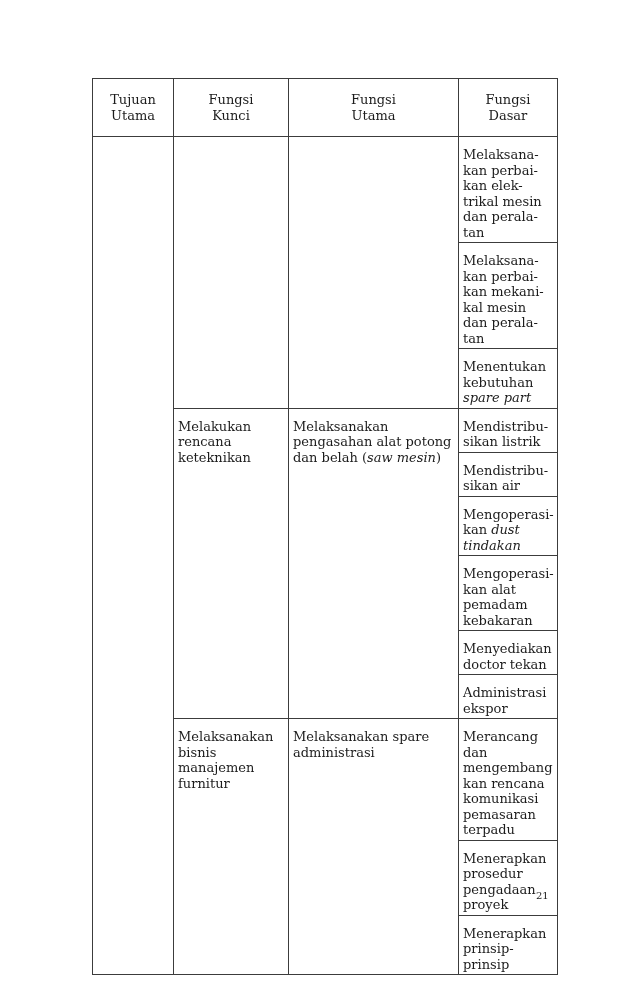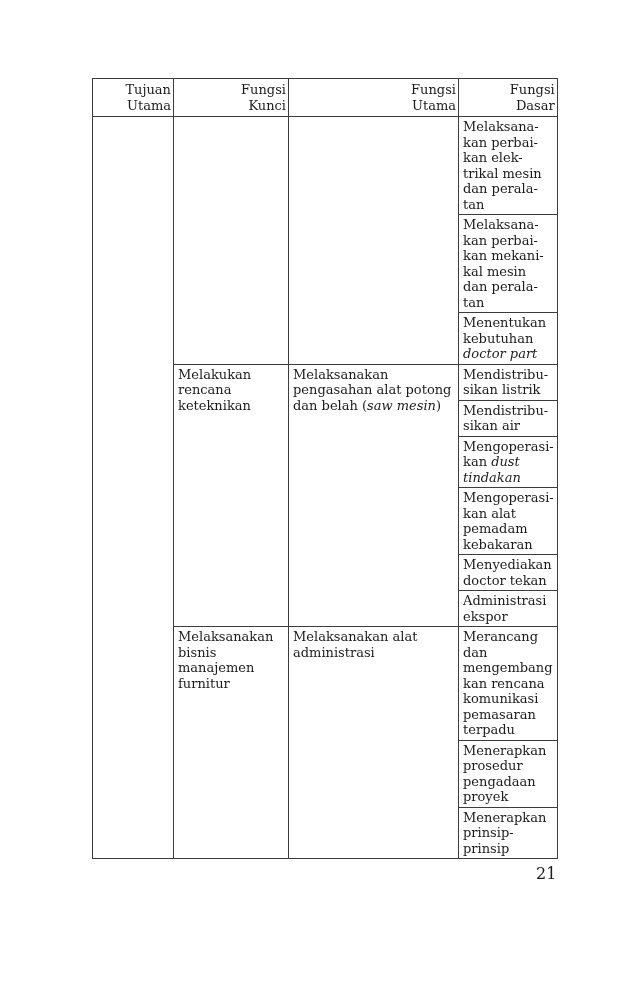--- a/index.html
+++ b/index.html
@@ -25,42 +25,42 @@
     table-layout: fixed;
   }
   .comp-table col.c1 { width: 81px; }
   .comp-table col.c2 { width: 115px; }
   .comp-table col.c3 { width: 170px; }
   .comp-table col.c4 { width: 97px; }
   .comp-table th,
   .comp-table td {
     border: 1px solid #3c3c3c;
     vertical-align: top;
-    padding: 2px 3px 2px 4px;
+    padding: 10px 3px 2px 4px;
     font-size: 13px;
     line-height: 15.5px;
     font-weight: normal;
     white-space: pre-line;
     overflow: hidden;
   }
   .comp-table th {
-    text-align: right;
-    padding: 3px 2px;
+    text-align: center;
+    padding: 13px 2px;
   }
   .comp-table td {
     text-align: left;
   }
   .comp-table i {
     font-style: italic;
   }
   .page-number {
     position: absolute;
-    top: 865px;
+    top: 887px;
     left: 536px;
-    font-size: 16px;
+    font-size: 10px;
     line-height: 17px;
     color: #1c1c1c;
   }
 </style>
 </head>
 <body>
 
 <div class="page">
 
   <table class="comp-table">
@@ -97,21 +97,21 @@
         <td>Melaksana-
 kan perbai-
 kan mekani-
 kal mesin
 dan perala-
 tan</td>
       </tr>
       <tr>
         <td><span>Menentukan
 kebutuhan
-</span><i>doctor part</i></td>
+</span><i>spare part</i></td>
       </tr>
 
       <tr>
         <td rowspan="6">Melakukan
 rencana
 keteknikan</td>
         <td rowspan="6"><span>Melaksanakan
 pengasahan alat potong
 dan belah (</span><i>saw mesin</i><span>)</span></td>
         <td>Mendistribu-
@@ -139,21 +139,21 @@
       <tr>
         <td>Administrasi
 ekspor</td>
       </tr>
 
       <tr>
         <td rowspan="3">Melaksanakan
 bisnis
 manajemen
 furnitur</td>
-        <td rowspan="3">Melaksanakan alat
+        <td rowspan="3">Melaksanakan spare
 administrasi</td>
         <td>Merancang
 dan
 mengembang
 kan rencana
 komunikasi
 pemasaran
 terpadu</td>
       </tr>
       <tr>

